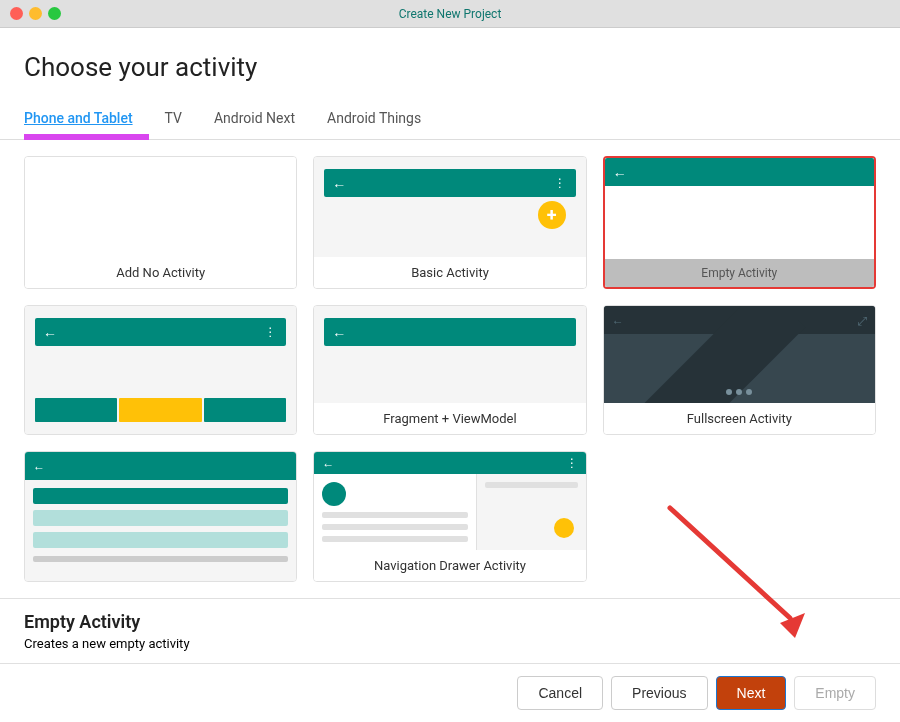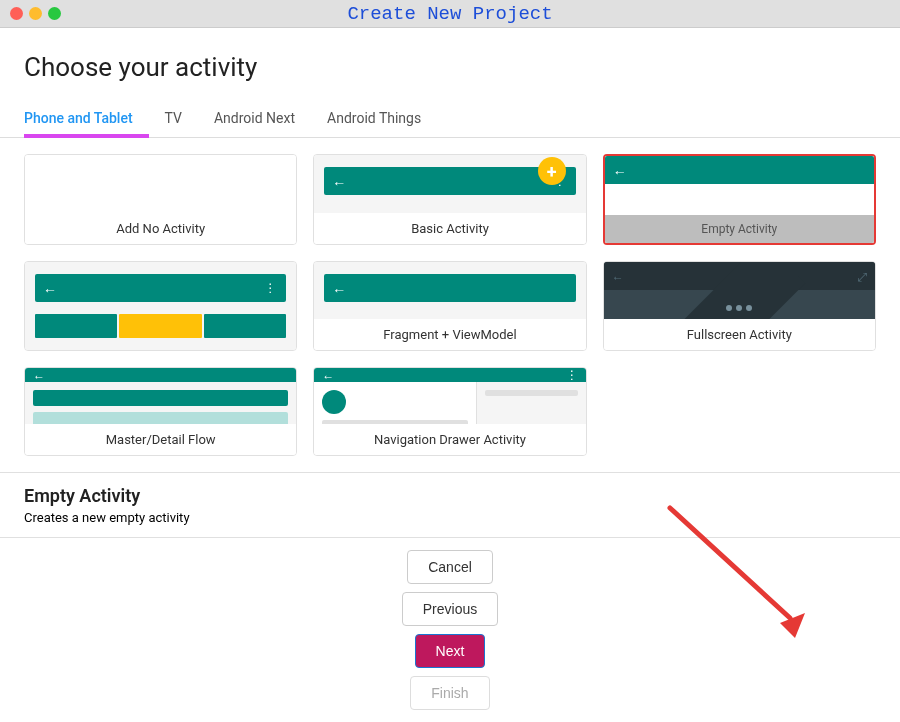--- a/index.html
+++ b/index.html
@@ -29,23 +29,22 @@
     }
     .tb-btn {
       width: 13px; height: 13px;
       border-radius: 50%;
       border: none;
     }
     .tb-close { background: #ff5f57; }
     .tb-min { background: #febc2e; }
     .tb-max { background: #28c840; }
     .title-bar-title {
-      font-size: 19px;
-      color: #1d4ed8;
-      font-family: Liberation Mono, monospace;
+      font-size: 12px;
+      color: #0f766e;
     }
 
     .dialog {
       background: #fff;
       margin: 0;
       width: 900px;
       height: 694px;
       display: flex;
       flex-direction: column;
       position: relative;
@@ -71,22 +70,23 @@
       padding: 8px 16px;
       font-size: 14px;
       color: #555;
       cursor: pointer;
       border-bottom: 2px solid transparent;
       margin-bottom: -1px;
     }
     .tab:first-child { padding-left: 0; }
     .tab.active {
       color: #2196f3;
-      border-bottom: 4px solid #d946ef;
+      border-bottom: 6px solid #d946ef;
       font-weight: 500;
+      text-decoration: underline;
     }
 
     .content-area {
       flex: 1;
       overflow: hidden;
       position: relative;
       margin: 0 8px;
     }
 
     .grid-scroll {
@@ -368,33 +368,32 @@
     }
 
     .dialog-footer {
       display: flex;
       justify-content: flex-end;
       align-items: center;
       padding: 12px 24px;
       gap: 8px;
       border-top: 1px solid #e0e0e0;
       background: #fff;
-      flex-direction: column;
     }
     .btn {
       padding: 8px 20px;
       border-radius: 4px;
       font-size: 14px;
       cursor: pointer;
       border: 1px solid #ccc;
       background: #fff;
       color: #333;
     }
     .btn-primary {
-      background: #be185d;
+      background: #c2410c;
       color: #fff;
       border: 1px solid #1976d2;
     }
     .btn-disabled {
       color: #aaa;
       border-color: #ddd;
       cursor: not-allowed;
     }
 
     
@@ -528,21 +527,20 @@
               <div class="mock-md-item"></div>
               <div class="mock-md-item-light"></div>
               <div class="mock-md-item-light"></div>
               <div class="mock-md-item-lines">
                 <div class="mock-md-line"></div>
 
               </div>
             </div>
           </div>
         </div>
-        <div class="card-label">Master/Detail Flow</div>
       </div>
 
       <div class="card">
         <div class="card-preview" style="padding:0; overflow:hidden;">
           <div class="mock-nav-drawer">
             <div class="mock-nd-top">
               <span style="color:#fff; font-size:12px;">←</span>
               <span style="color:#fff; font-size:12px; margin-left:auto;">⋮</span>
             </div>
             <div class="mock-nd-content">
@@ -567,21 +565,21 @@
 
   <div class="info-panel">
     <div class="info-title">Empty Activity</div>
     <div class="info-desc">Creates a new empty activity</div>
   </div>
 
   <div class="dialog-footer">
     <button class="btn">Cancel</button>
     <button class="btn">Previous</button>
     <button class="btn btn-primary">Next</button>
-    <button class="btn btn-disabled">Finish</button>
+    <button class="btn btn-disabled">Empty</button>
   </div>
 </div>
 
 <div class="arrow-annotation">
   <svg width="200" height="160" viewBox="0 0 200 160">
 
     <line x1="30" y1="10" x2="150" y2="120" stroke="#e53935" stroke-width="5" stroke-linecap="round"></line>
     <polygon points="140,125 165,115 155,140" fill="#e53935"></polygon>
   </svg>
 </div>

